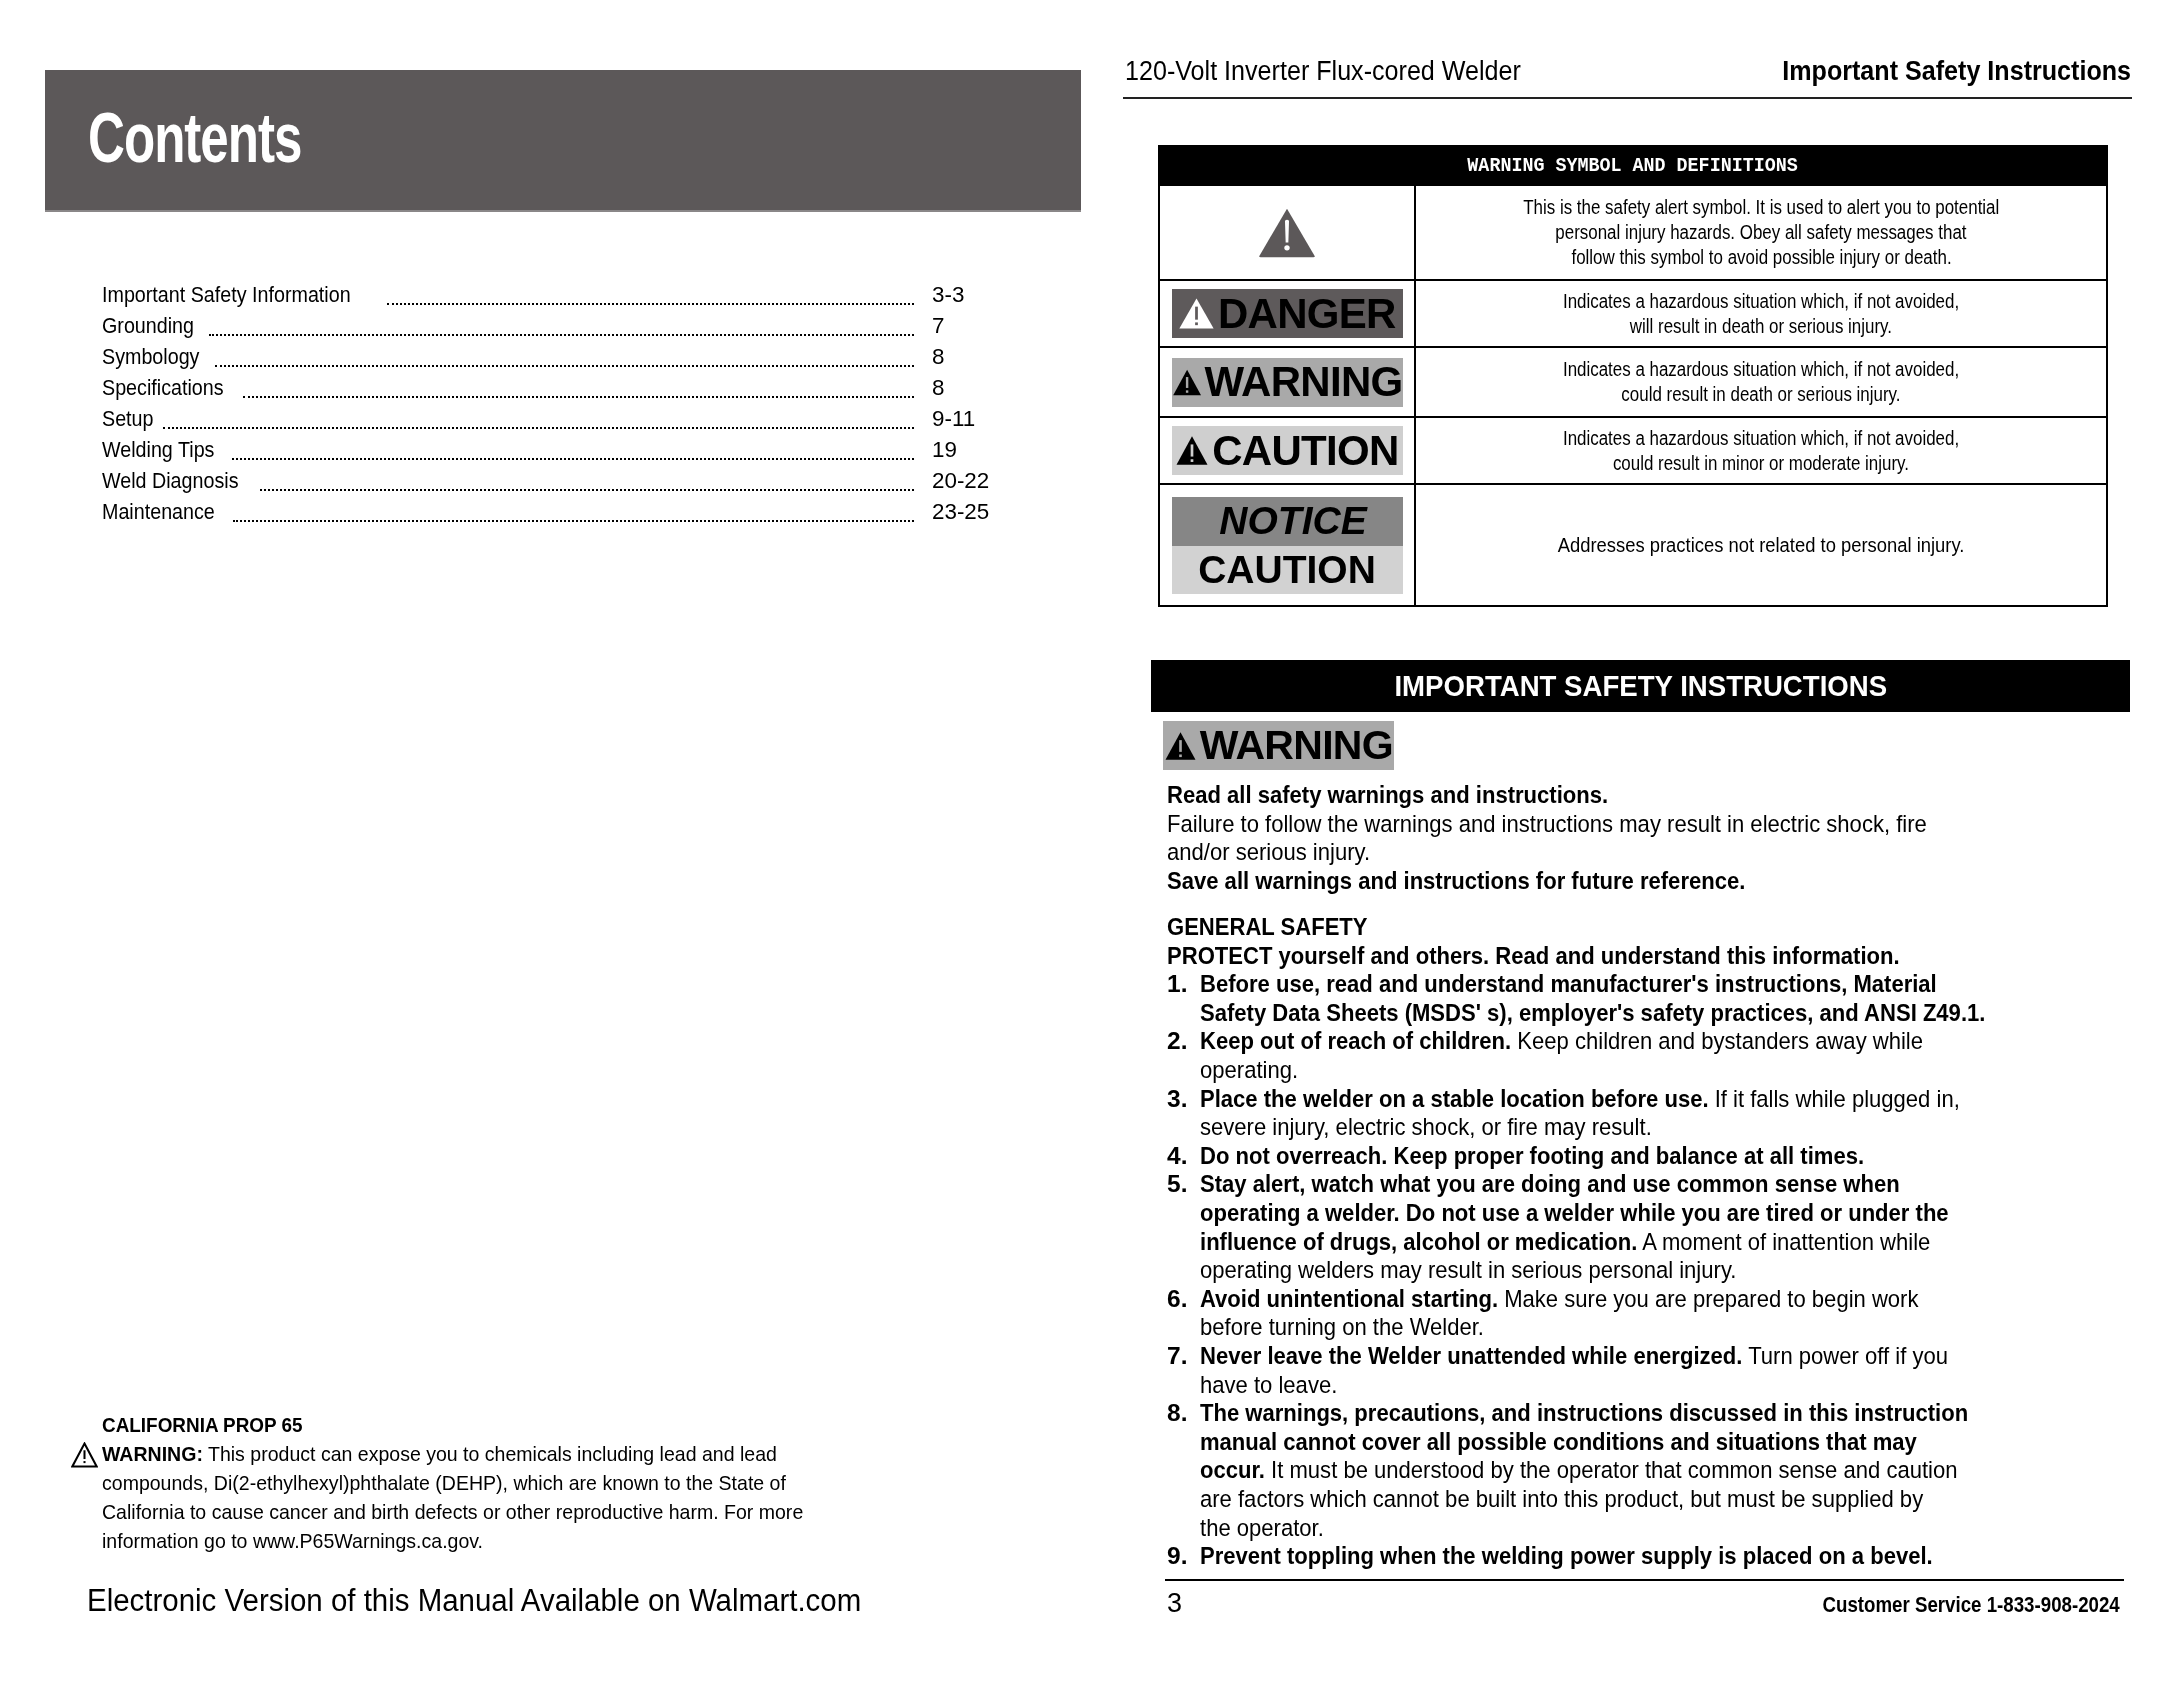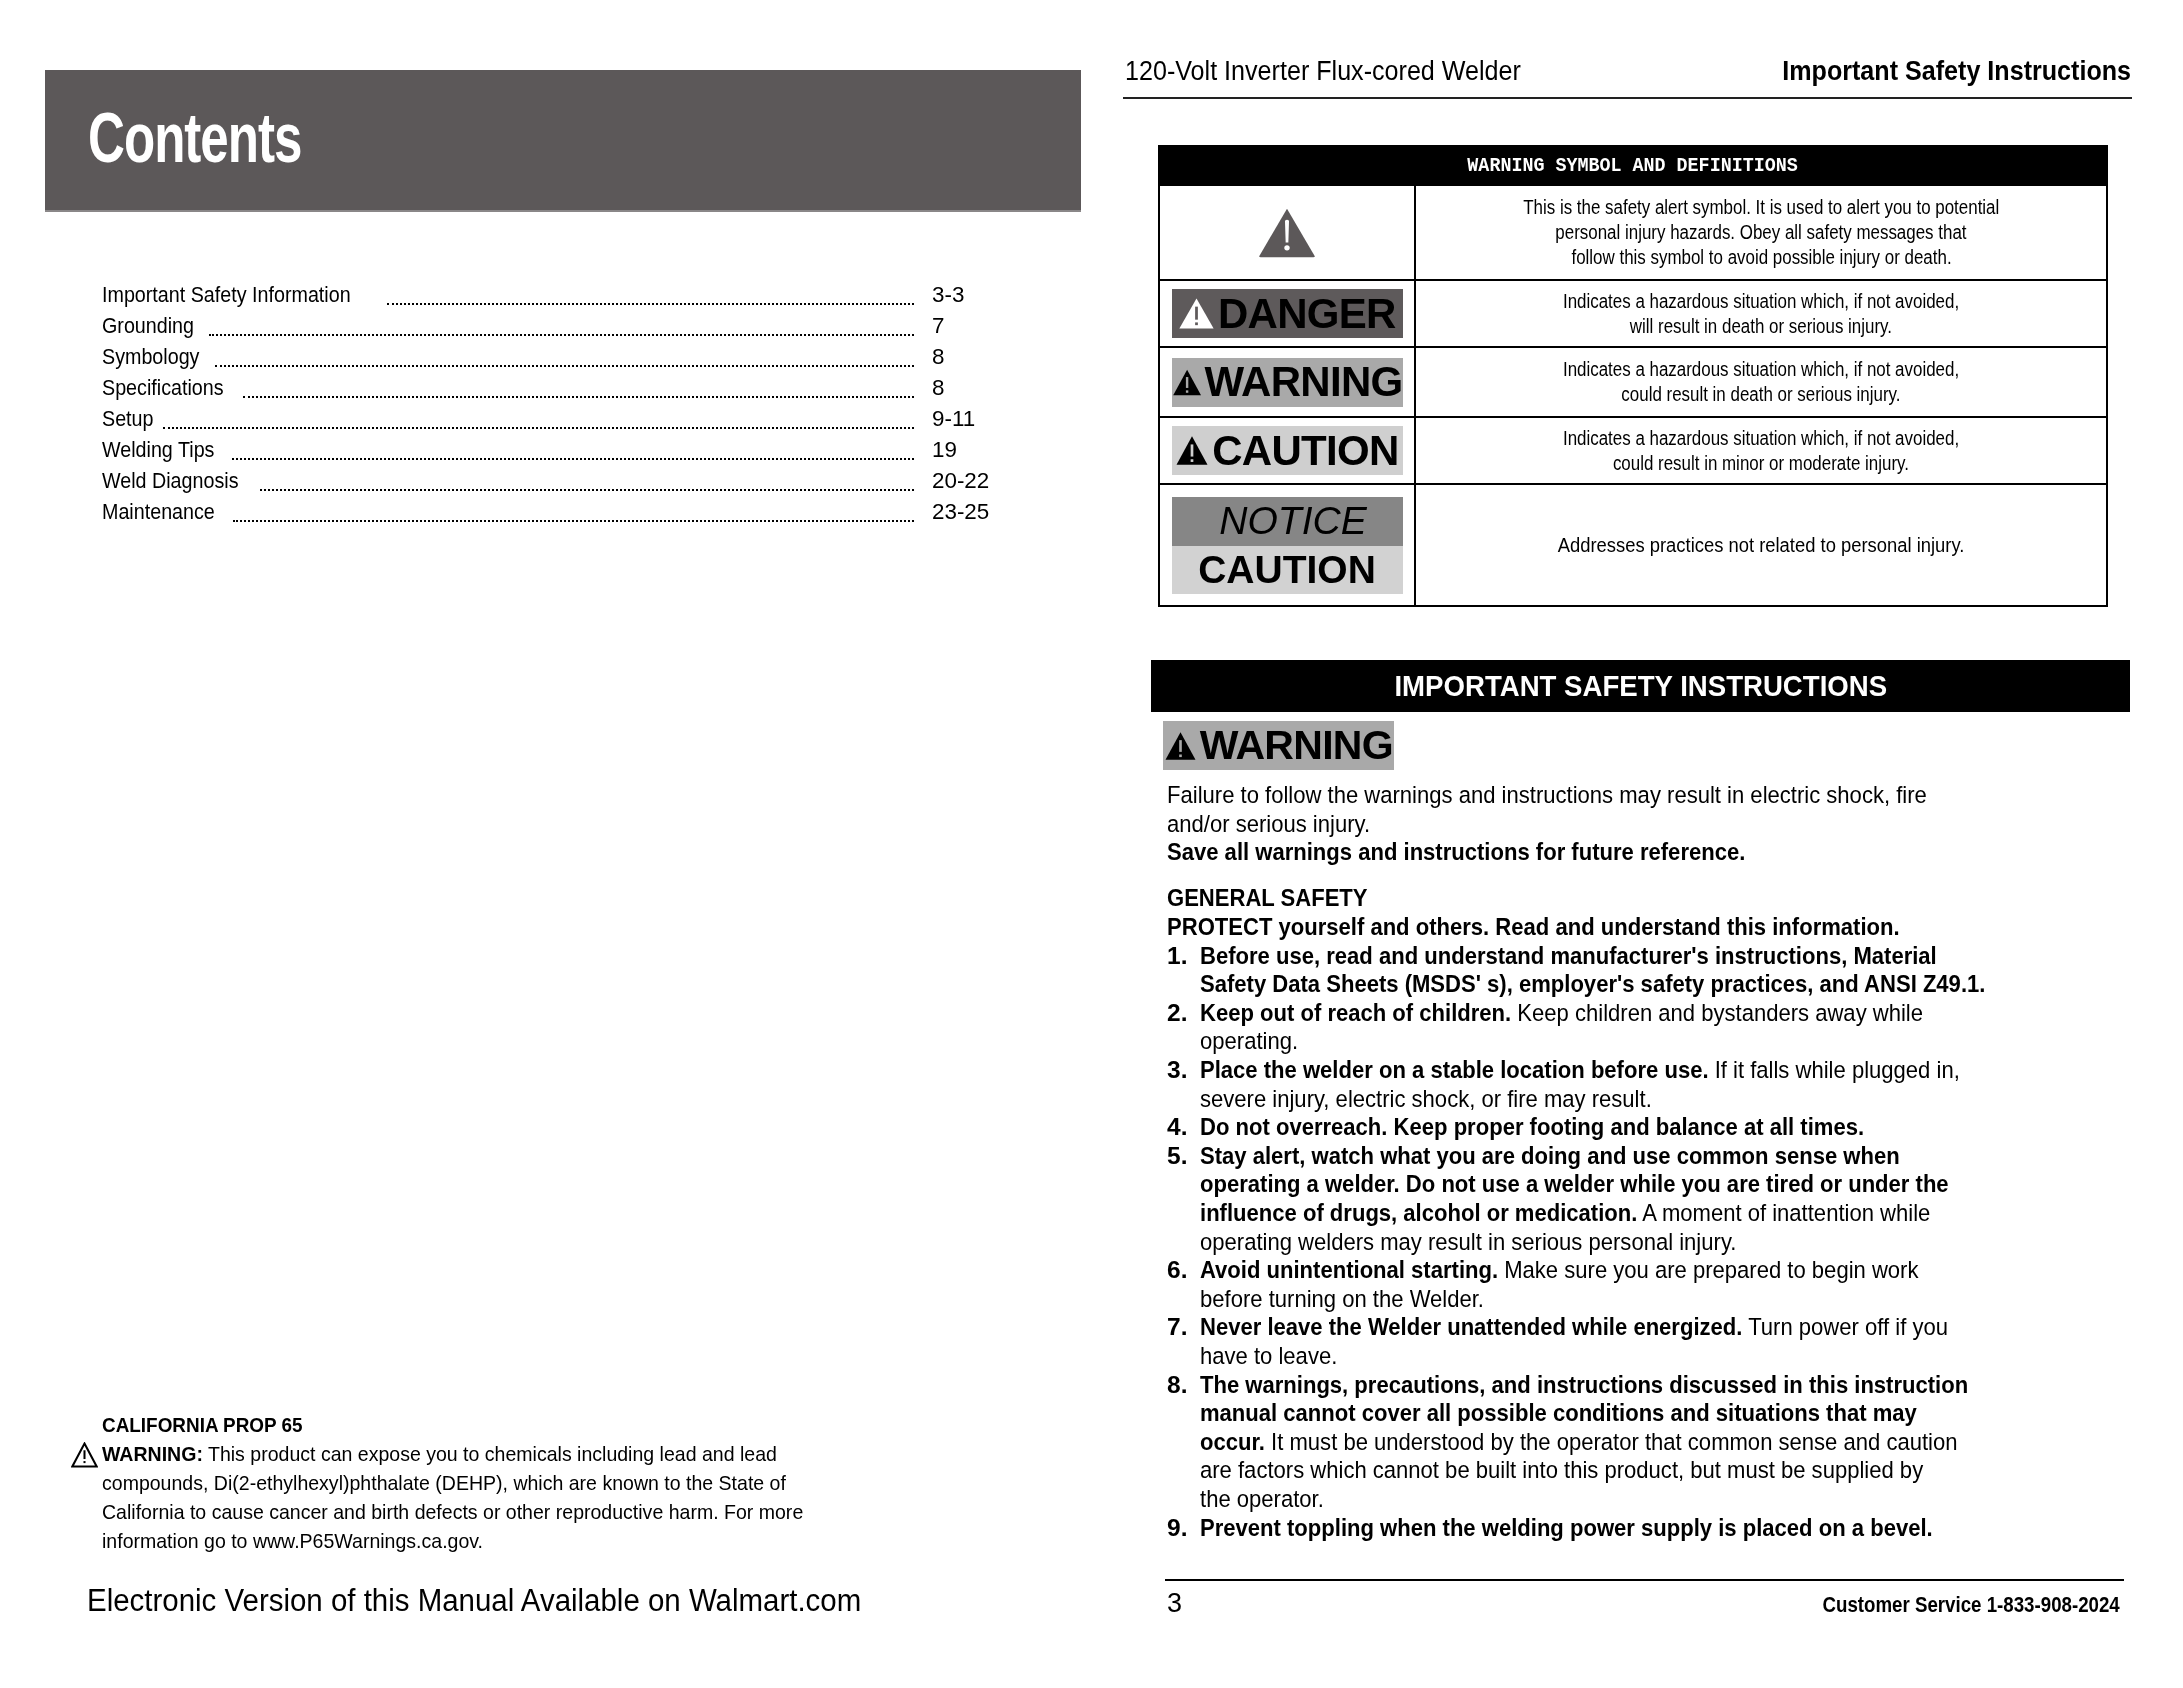--- a/index.html
+++ b/index.html
@@ -48,21 +48,21 @@
   .r1 { height: 93px; } .r2 { height: 65px; } .r3 { height: 68px; } .r4 { height: 65px; } .r5 { height: 120px; }
 
   .sig { display: flex; align-items: center; justify-content: center; width: 231px; height: 49px;
          font-weight: 700; font-size: 42px; letter-spacing: -0.7px; }
   .sig svg { margin-right: 2.7px; }
   .sig-danger { background: #5e5a5b; color: #000; }
   .sig-warning { background: #a9a9a9; color: #000; }
   .sig-caution { background: #cfcfcf; color: #000; }
   .sig-notice { display: flex; flex-direction: column; width: 231px; }
   .sig-notice .n1 { background: #868686; height: 49px; display: flex; align-items: center; justify-content: center;
-                    font-weight: 400; font-style: italic; font-size: 39px; padding-left: 12px; }
+                    font-weight: 700; font-style: italic; font-size: 39px; padding-left: 12px; }
   .sig-notice .n2 { background: #d2d2d2; height: 48px; display: flex; align-items: center; justify-content: center;
                     font-weight: 700; font-size: 39px; }
 
   .isi-bar { position: absolute; left: 1151px; top: 660px; width: 979px; height: 52px; background: #000; color: #fff;
              display: flex; align-items: center; justify-content: center; font-weight: 700; font-size: 30px; }
   .isi-bar span { display: inline-block; transform: scaleX(0.92); }
   .isi-warning { position: absolute; left: 1163px; top: 721px; width: 231px; height: 49px; }
 
   .body-text { position: absolute; left: 1167px; top: 781px; width: 979px; font-size: 24.5px; line-height: 28.6px; }
   .body-text p { margin: 0; }
@@ -238,20 +238,21 @@
     <svg width="33" height="30" viewBox="0 0 50 46">
         <polygon points="25,2 48,44 2,44" fill="#000"></polygon>
         <rect x="23" y="14" width="4" height="18" fill="#a9a9a9"></rect>
         <rect x="23" y="36" width="4" height="4" fill="#a9a9a9"></rect>
       </svg>
     <span>WARNING</span>
   </div>
 </div>
 
 <div class="body-text">
+  <p><span class="cond b">Read all safety warnings and instructions.</span></p>
   <p><span class="cond">Failure to follow the warnings and instructions may result in electric shock, fire</span></p>
   <p><span class="cond">and/or serious injury.</span></p>
   <p><span class="cond b">Save all warnings and instructions for future reference.</span></p>
 
   <p class="gs"><span class="cond b">GENERAL SAFETY</span></p>
   <p><span class="cond b">PROTECT yourself and others. Read and understand this information.</span></p>
 
   <ol class="rules" id="rules">
       <li>
         <span class="num">1.</span>

